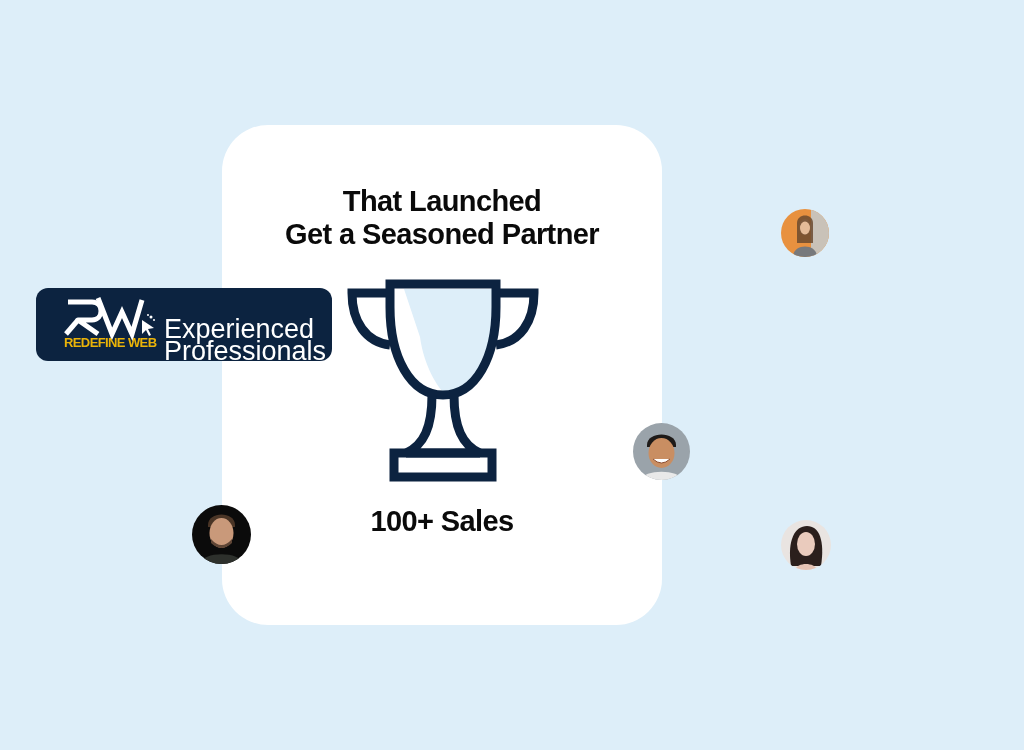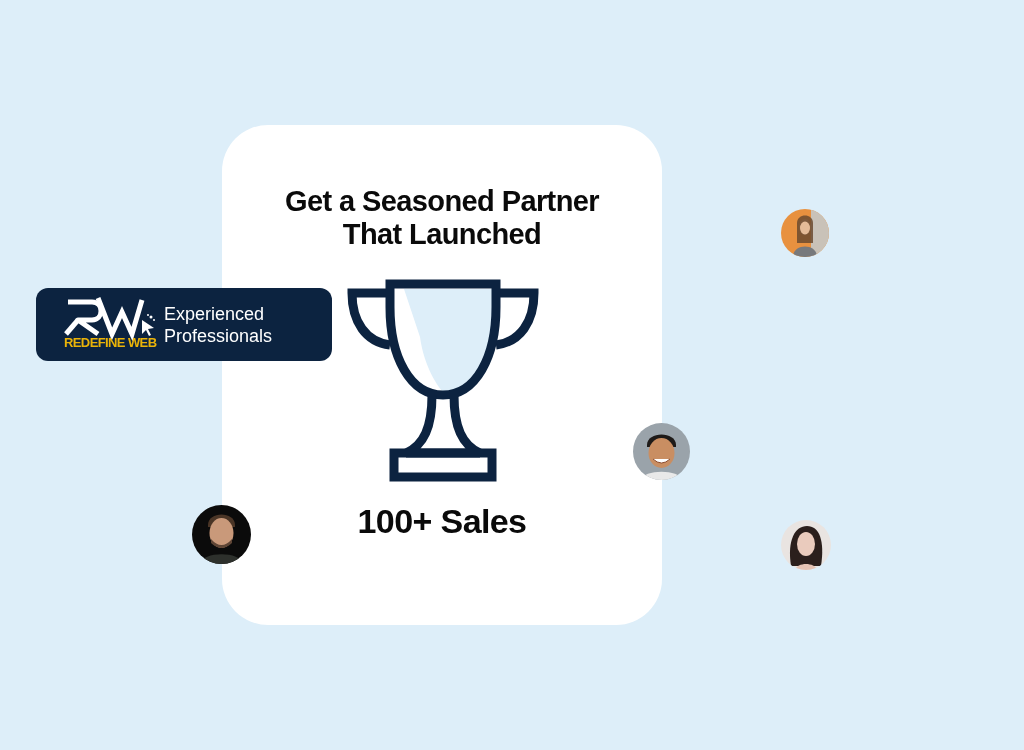--- a/index.html
+++ b/index.html
@@ -17,51 +17,51 @@
     .card-title {
       position: absolute; left: 0; right: 0; top: 60px;
       text-align: center; font-weight: 700; font-size: 29px;
       line-height: 33px; color: #0a0a0a; letter-spacing: -0.6px;
     }
     .trophy {
       position: absolute; left: 124px; top: 152px; width: 194px; height: 206px;
     }
     .card-stat {
       position: absolute; left: 0; right: 0; top: 377px;
-      text-align: center; font-weight: 700; font-size: 34px;
+      text-align: center; font-weight: 700; font-size: 29px;
       line-height: 38px; color: #0a0a0a; letter-spacing: -0.6px;
     }
     .badge {
       position: absolute; left: 36px; top: 288px;
       width: 296px; height: 73px;
       background: #0c2340; border-radius: 12px;
       display: flex; align-items: center;
     }
     .logo { position: absolute; left: 26px; top: 6px; width: 96px; height: 62px; }
     .logo-text {
       position: absolute; left: 28px; top: 47px;
       color: #eab308; font-weight: 700; font-size: 13px; letter-spacing: -0.6px;
       white-space: nowrap;
     }
     .badge-label {
-      position: absolute; left: 128px; top: 15px;
-      color: #fff; font-size: 18px; line-height: 22px;
+      position: absolute; left: 128px; top: 30px;
+      color: #fff; font-size: 27px; line-height: 22px;
     }
     .avatar {
       position: absolute; border-radius: 50%; overflow: hidden;
     }
     .avatar svg { display: block; width: 100%; height: 100%; }
   </style>
 </head>
 <body>
 
 <div class="card">
   <div class="card-title">
+    <div>That Launched</div>
     <div>Get a Seasoned Partner</div>
-    <div>That Launched</div>
   </div>
 
   <svg class="trophy" viewBox="0 0 194 206">
 
     <path d="M58 12 L148 12 L148 30 C146 70 138 95 110 113 L98 116 C92 110 78 90 74 60 Z" fill="#ddeef9"></path>
 
     <path d="M44 16 L6 16 C6 45 20 65 44 68" fill="none" stroke="#0c2340" stroke-width="9"></path>
     <path d="M150 16 L188 16 C188 45 174 65 150 68" fill="none" stroke="#0c2340" stroke-width="9"></path>
 
     <path d="M44 7 L150 7 L150 30 C150 80 130 118 97 118 C64 118 44 80 44 30 Z" fill="none" stroke="#0c2340" stroke-width="9"></path>

